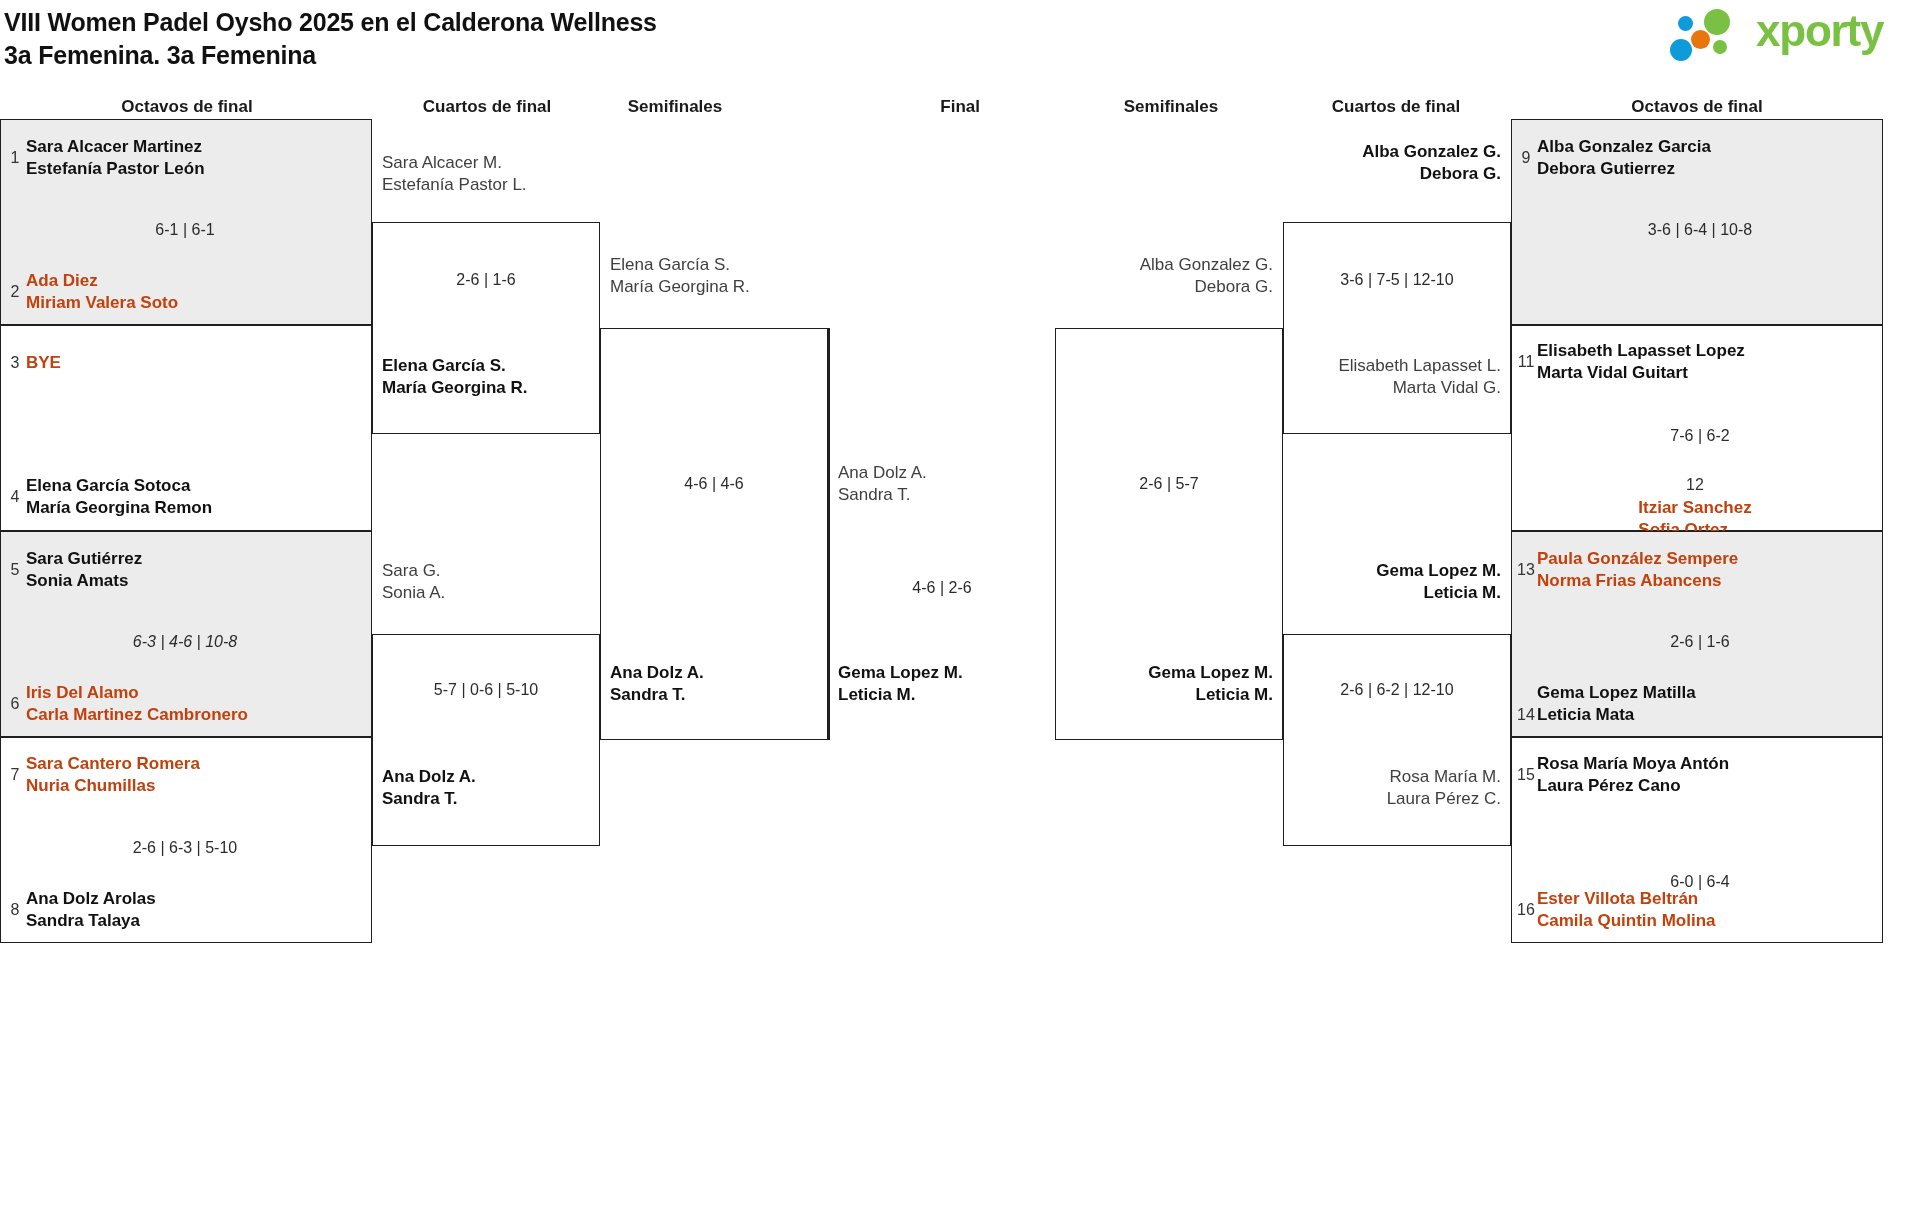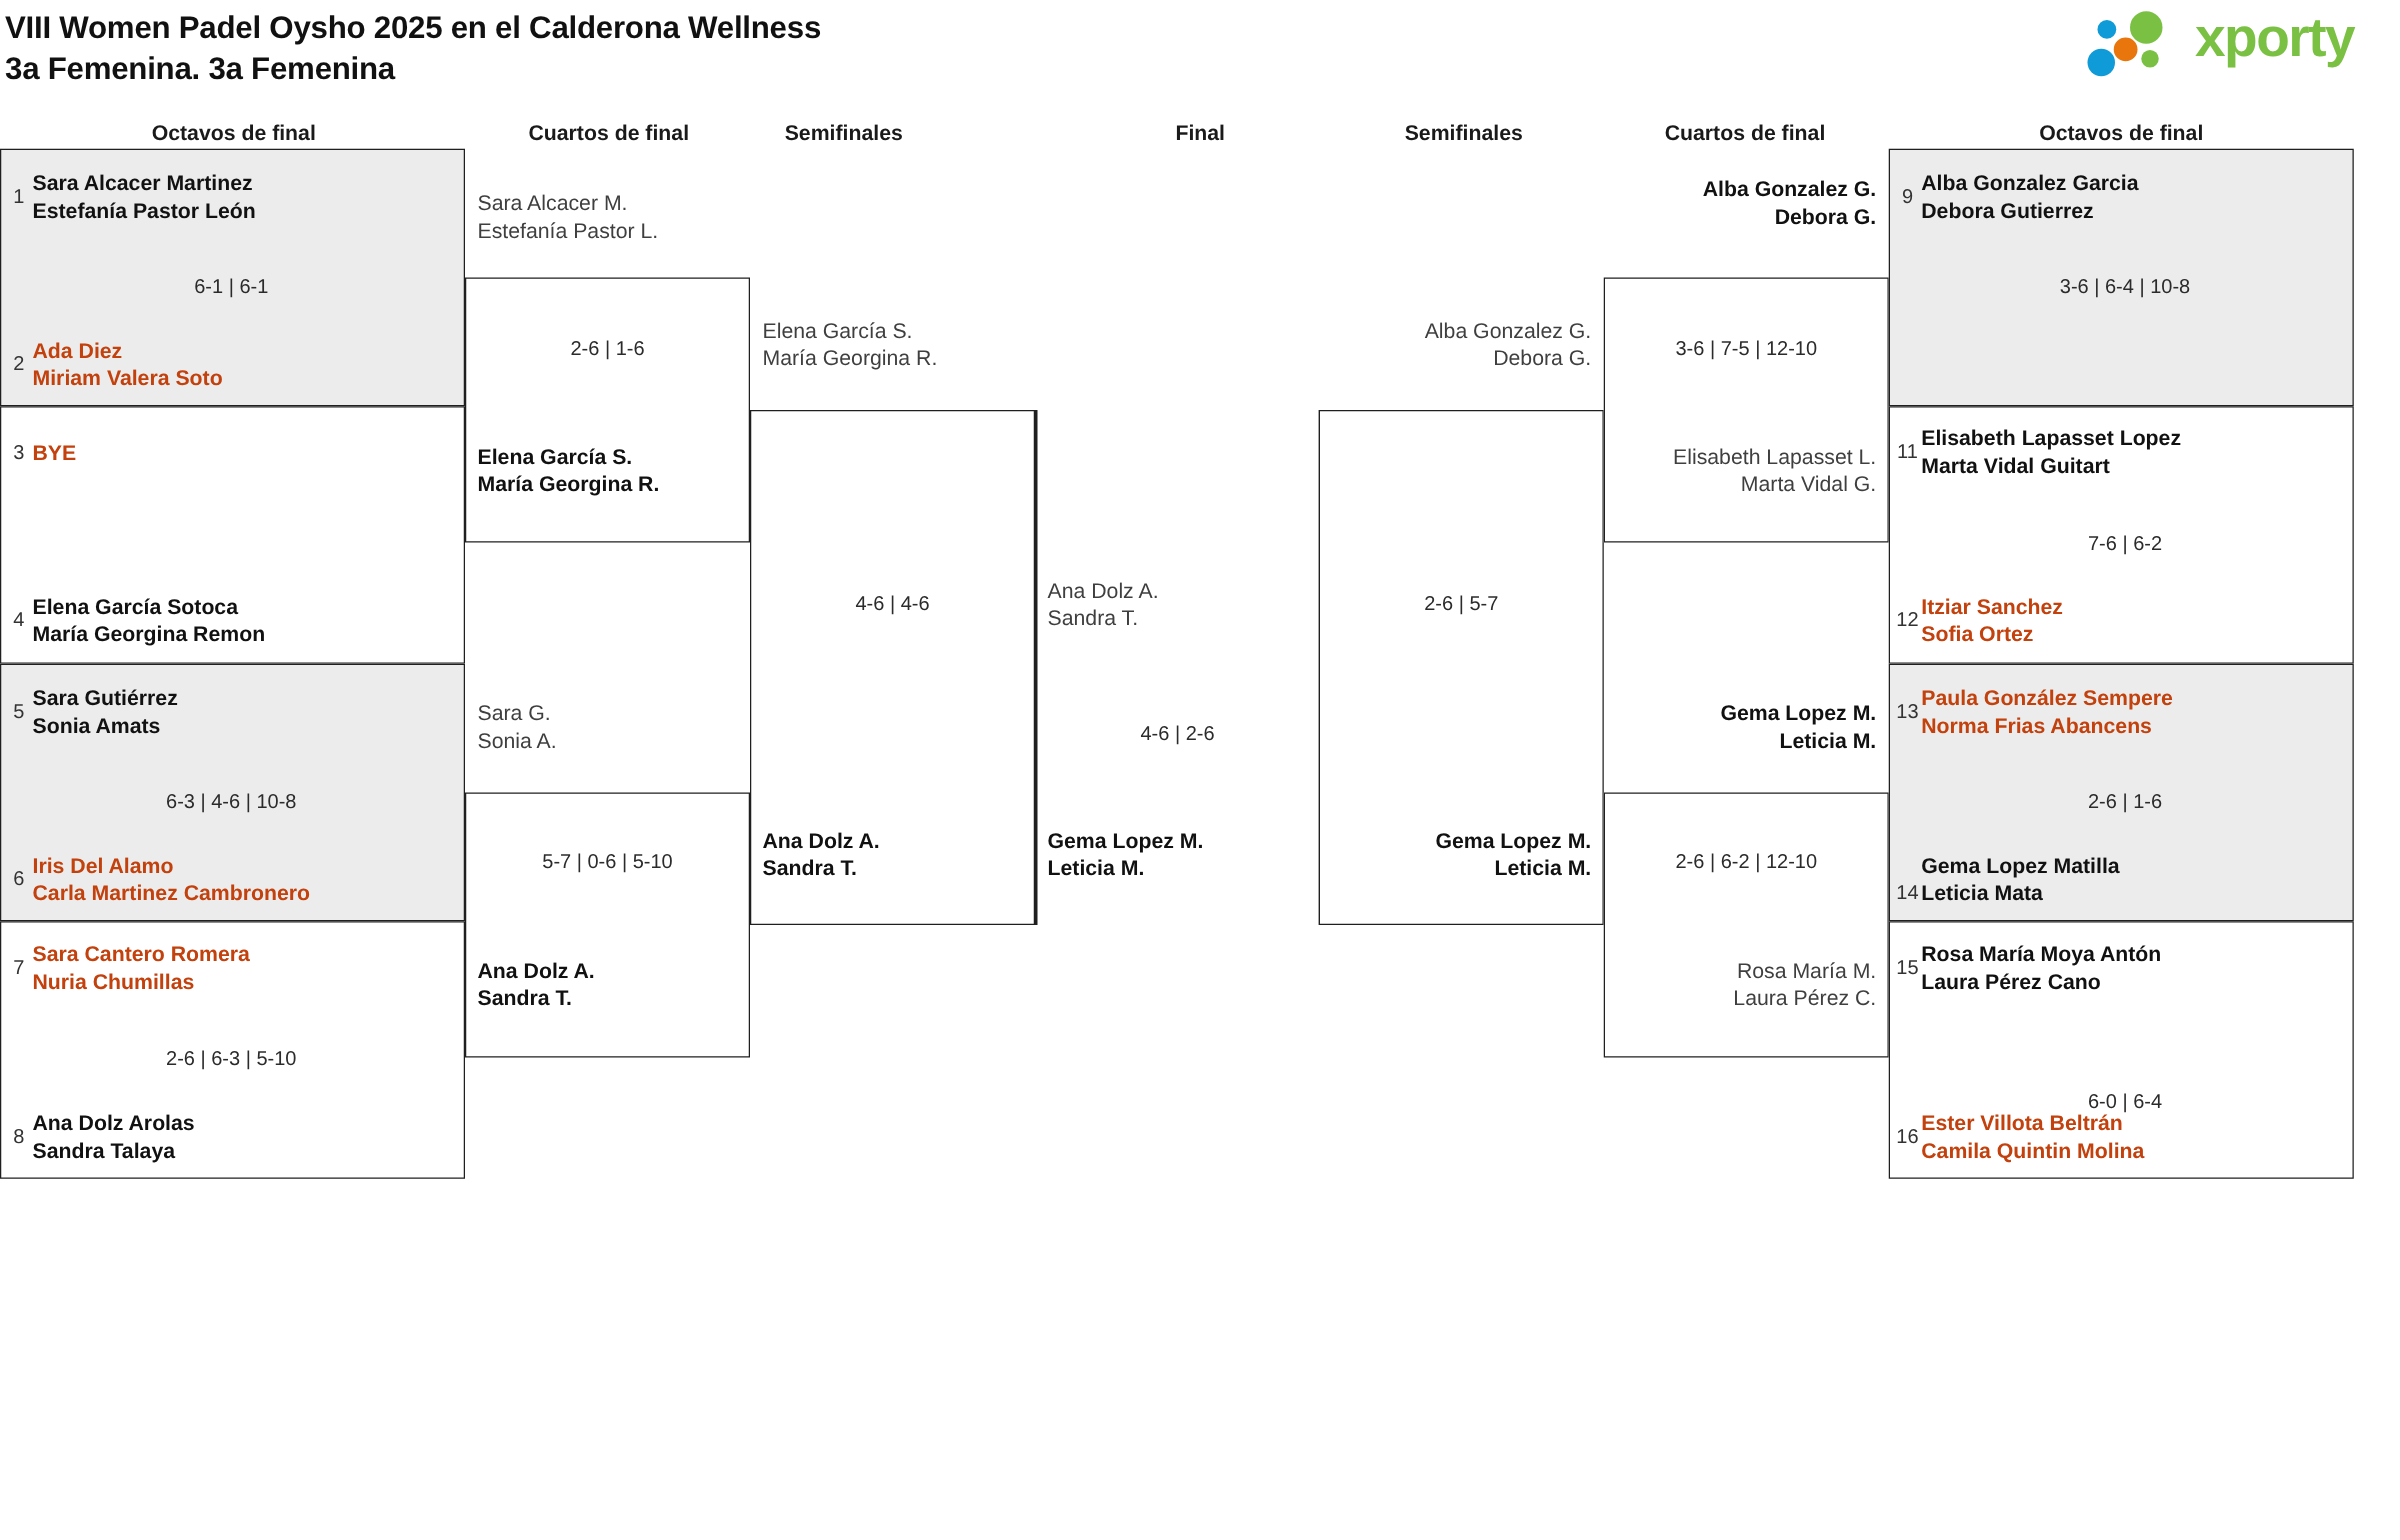--- a/index.html
+++ b/index.html
@@ -135,21 +135,21 @@
   </div>
 
   <div class="mbox bordered shaded" style="left:0px; top:531px; width:372px; height:206px;"></div>
   <div class="team winner" style="left:4px; top:548px; width:360px;">
     <div class="seed">5</div>
     <div class="names">
       <span>Sara Gutiérrez</span>
       <span>Sonia Amats</span>
     </div>
   </div>
-  <div class="score ctr" style="left:30px; top:634px; width:310px;">6-3 | 4-6 | 10-8</div>
+  <div class="score ctr" style="left:30px; top:634px; width:310px;font-style:italic;">6-3 | 4-6 | 10-8</div>
   <div class="team loser" style="left:4px; top:682px; width:360px;">
     <div class="seed">6</div>
     <div class="names">
       <span>Iris Del Alamo</span>
       <span>Carla Martinez Cambronero</span>
     </div>
   </div>
 
   <div class="mbox bordered plain" style="left:0px; top:737px; width:372px; height:206px;"></div>
   <div class="team loser" style="left:4px; top:753px; width:360px;">
@@ -259,21 +259,21 @@
 
   <div class="mbox bordered plain" style="left:1511px; top:325px; width:372px; height:206px;"></div>
   <div class="team winner rt" style="left:1515px; top:340px; width:360px;">
     <div class="seed">11</div>
     <div class="names">
       <span>Elisabeth Lapasset Lopez</span>
       <span>Marta Vidal Guitart</span>
     </div>
   </div>
   <div class="score ctr" style="left:1545px; top:428px; width:310px;">7-6 | 6-2</div>
-  <div class="team loser rt" style="left:1515px; top:475px; width:360px;">
+  <div class="team loser rt" style="left:1515px; top:475px; width:360px;flex-direction:column;">
     <div class="seed">12</div>
     <div class="names">
       <span>Itziar Sanchez</span>
       <span>Sofia Ortez</span>
     </div>
   </div>
 
   <div class="mbox bordered shaded" style="left:1511px; top:531px; width:372px; height:206px;"></div>
   <div class="team loser rt" style="left:1515px; top:548px; width:360px;">
     <div class="seed">13</div>

